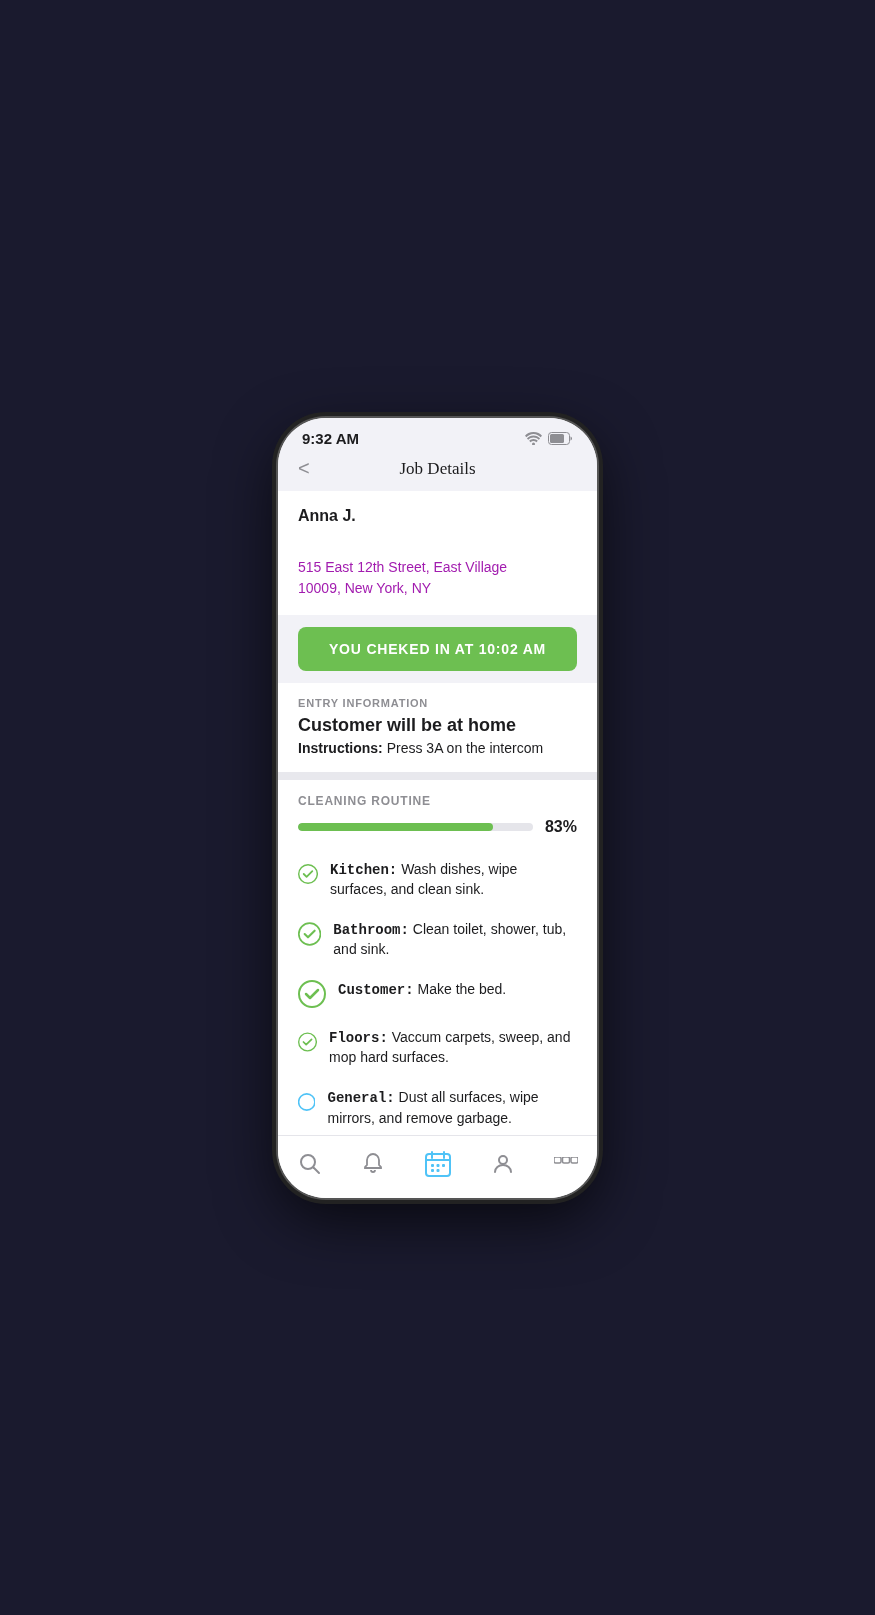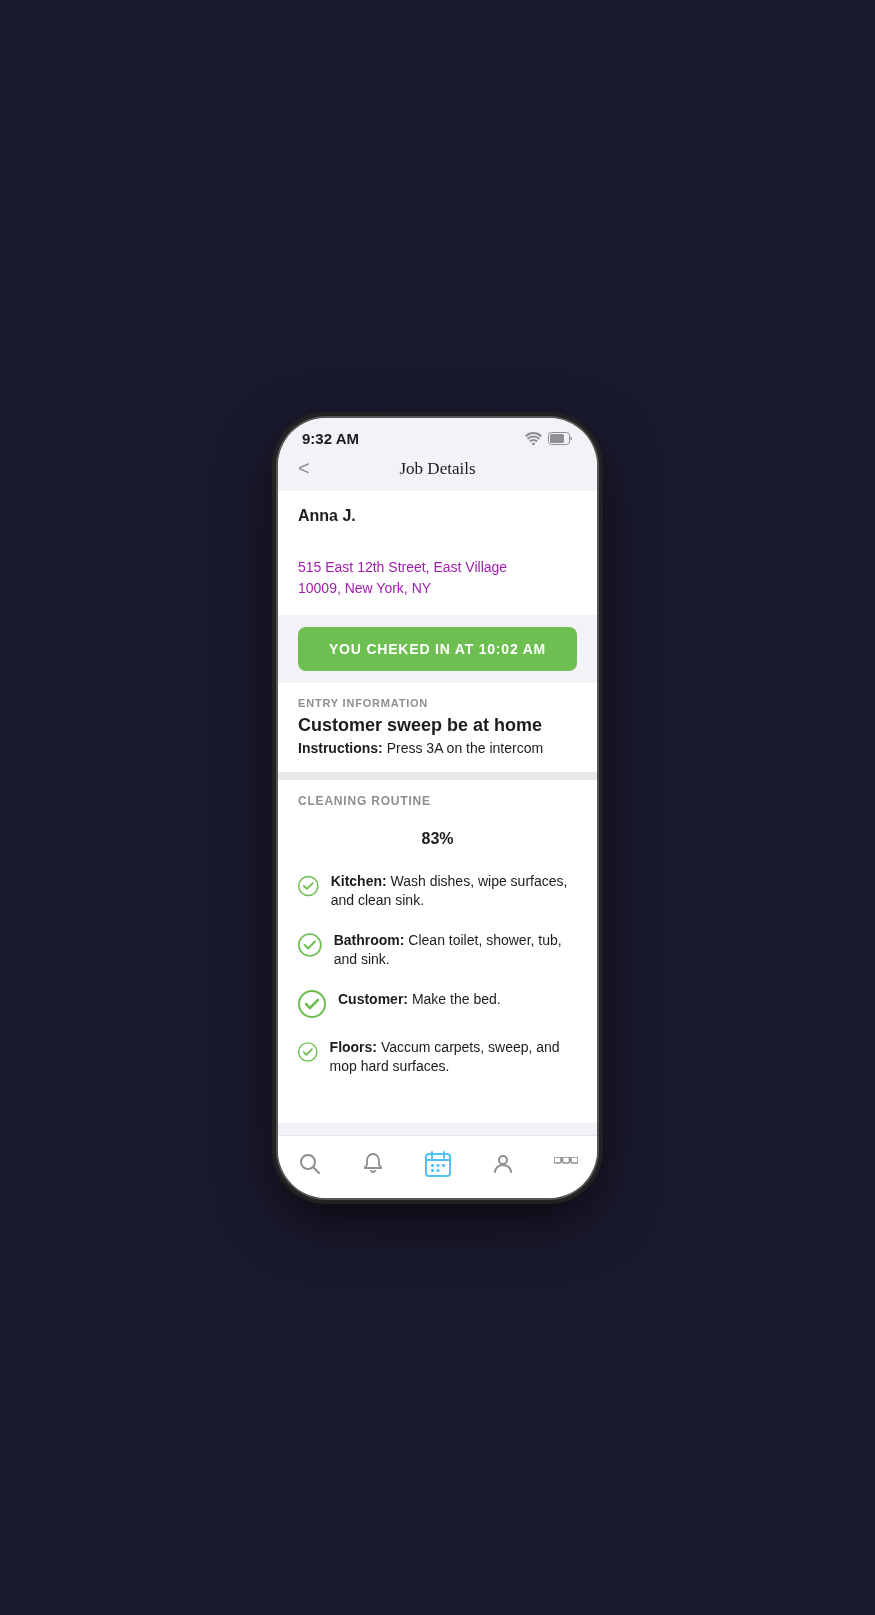--- a/index.html
+++ b/index.html
@@ -181,21 +181,20 @@
       text-transform: uppercase;
       margin-bottom: 10px;
     }
 
     
     .progress-row {
       display: flex;
       align-items: center;
       gap: 12px;
       margin-bottom: 14px;
-      flex-direction: column;
     }
     .progress-bar-bg {
       flex: 1;
       height: 8px;
       background: #e5e5ea;
       border-radius: 4px;
       overflow: hidden;
     }
     .progress-bar-fill {
       height: 100%;
@@ -216,20 +215,21 @@
       gap: 12px;
       padding: 10px 0;
     }
     .item-text {
       font-size: 14px;
       color: #1c1c1e;
       line-height: 1.4;
     }
     .item-text strong {
       font-weight: 700;
+      font-family: Liberation Mono, monospace;
     }
 
     
     .tab-bar {
       background: #fff;
       border-top: 1px solid #e5e5ea;
       display: flex;
       justify-content: space-around;
       align-items: center;
       padding: 10px 0 16px 0;
@@ -293,21 +293,21 @@
         <span>10009, New York, NY</span>
       </div>
     </div>
 
     <div class="checkin-container">
       <button class="checkin-btn">YOU CHEKED IN AT 10:02 AM</button>
     </div>
 
     <div class="entry-section">
       <div class="entry-label">ENTRY INFORMATION</div>
-      <div class="entry-title">Customer sweep be at home</div>
+      <div class="entry-title">Customer will be at home</div>
       <div class="entry-instructions">
         <strong>Instructions:</strong>
         <span>Press 3A on the intercom</span>
       </div>
     </div>
 
     <div class="divider"></div>
 
     <div class="routine-section">
       <div class="routine-label">CLEANING ROUTINE</div>
@@ -352,20 +352,28 @@
       <div class="checklist-item">
         <svg class="circle-checked" viewBox="0 0 28 28">
           <circle cx="14" cy="14" r="13" stroke="#6dbf51" stroke-width="2" fill="white"></circle>
           <polyline points="8,14 12,18 20,10" stroke="#6dbf51" stroke-width="2.5" fill="none" stroke-linecap="round" stroke-linejoin="round"></polyline>
         </svg>
         <span class="item-text">
           <strong>Floors:</strong> Vaccum carpets, sweep, and mop hard surfaces.
         </span>
       </div>
 
+      <div class="checklist-item">
+        <svg class="circle-empty-blue" viewBox="0 0 28 28">
+          <circle cx="14" cy="14" r="13" stroke="#4fc3f7" stroke-width="2.5" fill="white"></circle>
+        </svg>
+        <span class="item-text">
+          <strong>General:</strong> Dust all surfaces, wipe mirrors, and remove garbage.
+        </span>
+      </div>
 
       <div class="checklist-item">
         
         
       </div>
 
     </div>
   </div>
 
   <div class="tab-bar">

